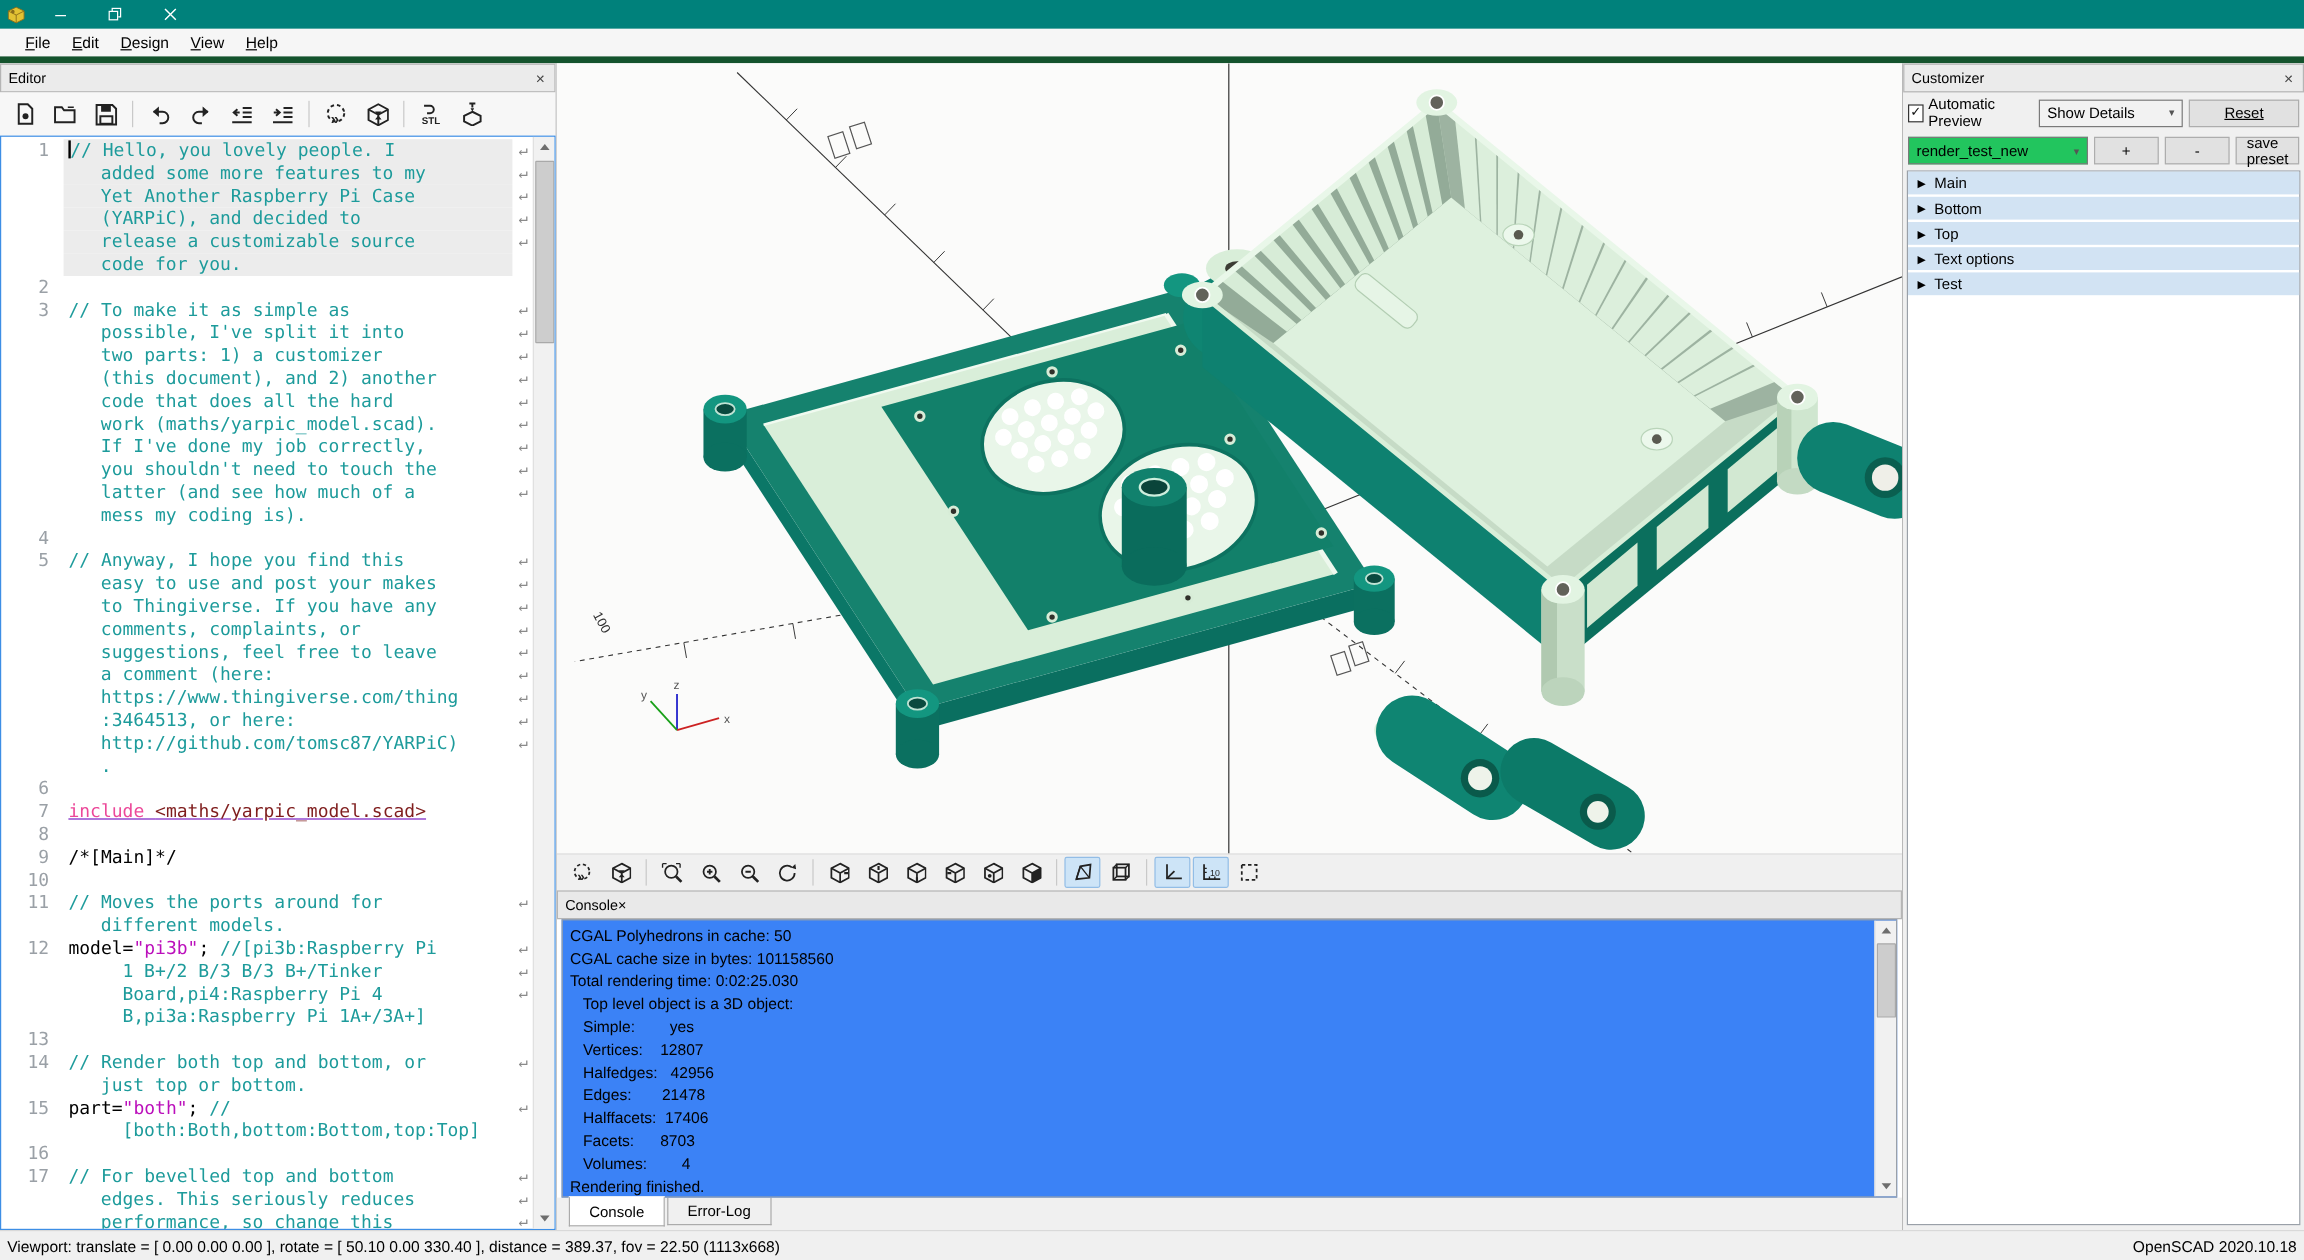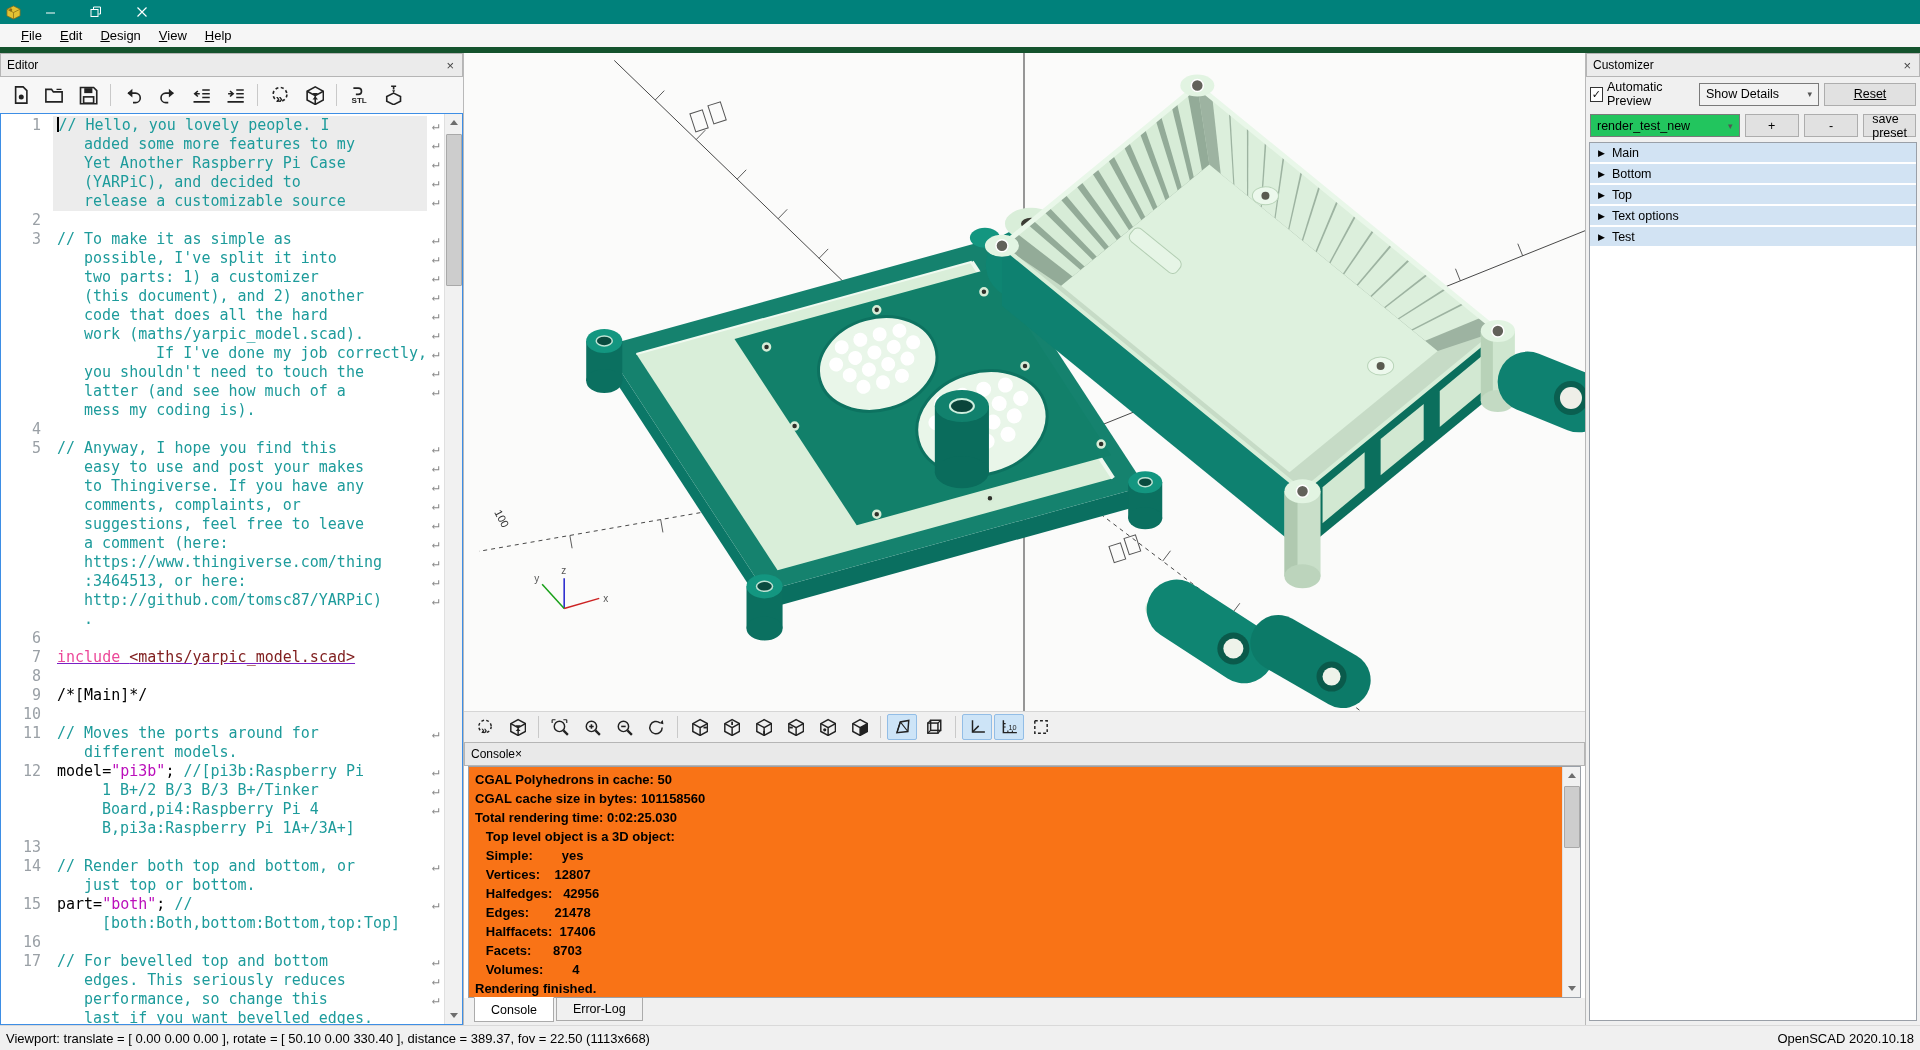--- a/index.html
+++ b/index.html
@@ -46,21 +46,21 @@
   
   .center{flex:1;display:flex;flex-direction:column;min-width:0;background:#fff;border-left:1px solid #b9b9b9;border-right:1px solid #b9b9b9;}
   .viewport{flex:1;position:relative;min-height:0;background:#fbfbfa;}
   .viewport svg{display:block;width:100%;height:100%;}
   .vp-toolbar{height:30px;background:#f0f0f0;border-top:1px solid #d5d5d5;display:flex;align-items:center;padding:0 6px;gap:2px;flex:0 0 auto;}
   .vbtn{width:28px;height:24px;display:flex;align-items:center;justify-content:center;border:1px solid transparent;border-radius:2px;}
   .vbtn svg{width:18px;height:18px;}
   .vbtn.active{background:#cde4f7;border-color:#92bde6;}
   
   .console-head{height:22px;background:#e9e9e9;border:1px solid #b5b5b5;display:flex;align-items:center;padding:0 6px;font-size:12px;flex:0 0 auto;}
-  .console-body{height:230px;background:#f97316;border:1px solid #9aa0a8;margin:0 4px;position:relative;overflow:hidden;flex:0 0 auto;font-weight:bold;}
+  .console-body{height:230px;background:#3b82f6;border:1px solid #9aa0a8;margin:0 4px;position:relative;overflow:hidden;flex:0 0 auto;}
   .console-text{position:absolute;left:6px;top:3px;right:20px;font-size:13px;line-height:19px;white-space:pre;}
   .console-tabs{height:27px;display:flex;align-items:flex-start;padding-left:10px;gap:0;flex:0 0 auto;background:#f0f0f0;}
   .ctab{padding:4px 16px;font-size:12.5px;border:1px solid #ababab;border-top:none;background:#f0f0f0;margin-right:2px;}
   .ctab.active{background:#fff;border-top:1px solid #fff;position:relative;top:-1px;padding-top:5px;}
   
   .customizer{width:334px;flex:0 0 auto;display:flex;flex-direction:column;background:#f0f0f0;}
   .cust-row{display:flex;align-items:center;padding:3px 4px;gap:5px;flex:0 0 auto;}
   .chk{display:flex;align-items:center;gap:4px;font-size:12.5px;flex:1;}
   .chkbox{width:13px;height:13px;border:1px solid #333;background:#fff;display:flex;align-items:center;justify-content:center;font-size:11px;line-height:11px;color:#111;}
   .combo{border:1px solid #7a7a7a;background:#22c55e;height:21px;display:flex;align-items:center;font-size:12.5px;padding-left:6px;position:relative;}
@@ -212,20 +212,25 @@
             <div class="crow hl">
               <div class="lnum"></div>
               <div class="ctext" style="padding-left: 31px;"><span class="seg-c">(YARPiC), and decided to</span></div>
               <div class="wrapmark">↵</div>
             </div>
             <div class="crow hl">
               <div class="lnum"></div>
               <div class="ctext" style="padding-left: 31px;"><span class="seg-c">release a customizable source</span></div>
               <div class="wrapmark">↵</div>
             </div>
+            <div class="crow hl">
+              <div class="lnum"></div>
+              <div class="ctext" style="padding-left: 31px;"><span class="seg-c">code for you.</span></div>
+              <div class="wrapmark"></div>
+            </div>
             <div class="crow">
               <div class="lnum">2</div>
               <div class="ctext"></div>
               <div class="wrapmark"></div>
             </div>
             <div class="crow">
               <div class="lnum">3</div>
               <div class="ctext"><span class="seg-c">// To make it as simple as</span></div>
               <div class="wrapmark">↵</div>
             </div>
@@ -249,21 +254,21 @@
               <div class="ctext" style="padding-left: 31px;"><span class="seg-c">code that does all the hard</span></div>
               <div class="wrapmark">↵</div>
             </div>
             <div class="crow">
               <div class="lnum"></div>
               <div class="ctext" style="padding-left: 31px;"><span class="seg-c">work (maths/yarpic_model.scad).</span></div>
               <div class="wrapmark">↵</div>
             </div>
             <div class="crow">
               <div class="lnum"></div>
-              <div class="ctext" style="padding-left: 31px; text-align: right;"><span class="seg-c">If I've done my job correctly,</span></div>
+              <div class="ctext" style="padding-left: 31px;"><span class="seg-c">If I've done my job correctly,</span></div>
               <div class="wrapmark">↵</div>
             </div>
             <div class="crow">
               <div class="lnum"></div>
               <div class="ctext" style="padding-left: 31px;"><span class="seg-c">you shouldn't need to touch the</span></div>
               <div class="wrapmark">↵</div>
             </div>
             <div class="crow">
               <div class="lnum"></div>
               <div class="ctext" style="padding-left: 31px;"><span class="seg-c">latter (and see how much of a</span></div>

